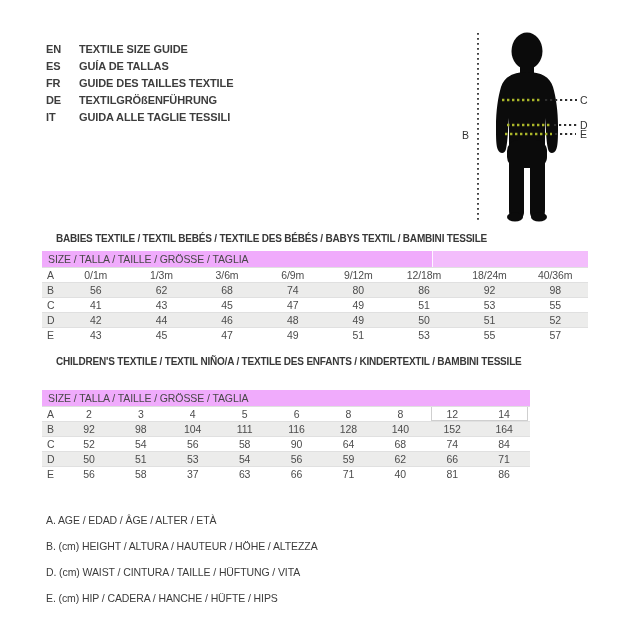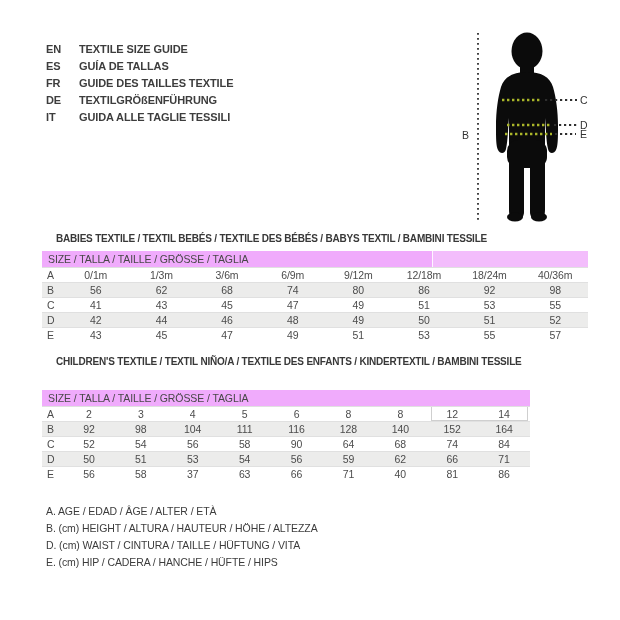--- a/index.html
+++ b/index.html
@@ -34,21 +34,21 @@
     font-size:10.5px; color:#4c4c4c; border-top:1px solid #e0e0e0; box-sizing:border-box;
     letter-spacing:-0.1px; }
   .t-row.alt { background:#ececeb; }
   .rlabel { width:16px; padding-left:5px; }
   .cell { flex:1; text-align:center; }
   .size-highlight-box { position:absolute; z-index:0; left:389px; top:0px; width:97px;
     height:15px; background:#ffffff; border:1px solid #cfcfcf; box-sizing:border-box; }
   
   .legend { position:absolute; left:46px; top:503px; }
   .legend-line { height:17px; line-height:17px; font-size:10.5px; color:#3c3c3c;
-    letter-spacing:-0.1px; white-space:nowrap; }
+    letter-spacing:-0.1px; white-space:nowrap;margin-top:9px; }
 </style>
 </head>
 <body>
 
 <div class="lang-list">
     <div class="lang-row">
       <span class="lang-code">EN</span>
       <span class="lang-label">TEXTILE SIZE GUIDE</span>
     </div>
     <div class="lang-row">

